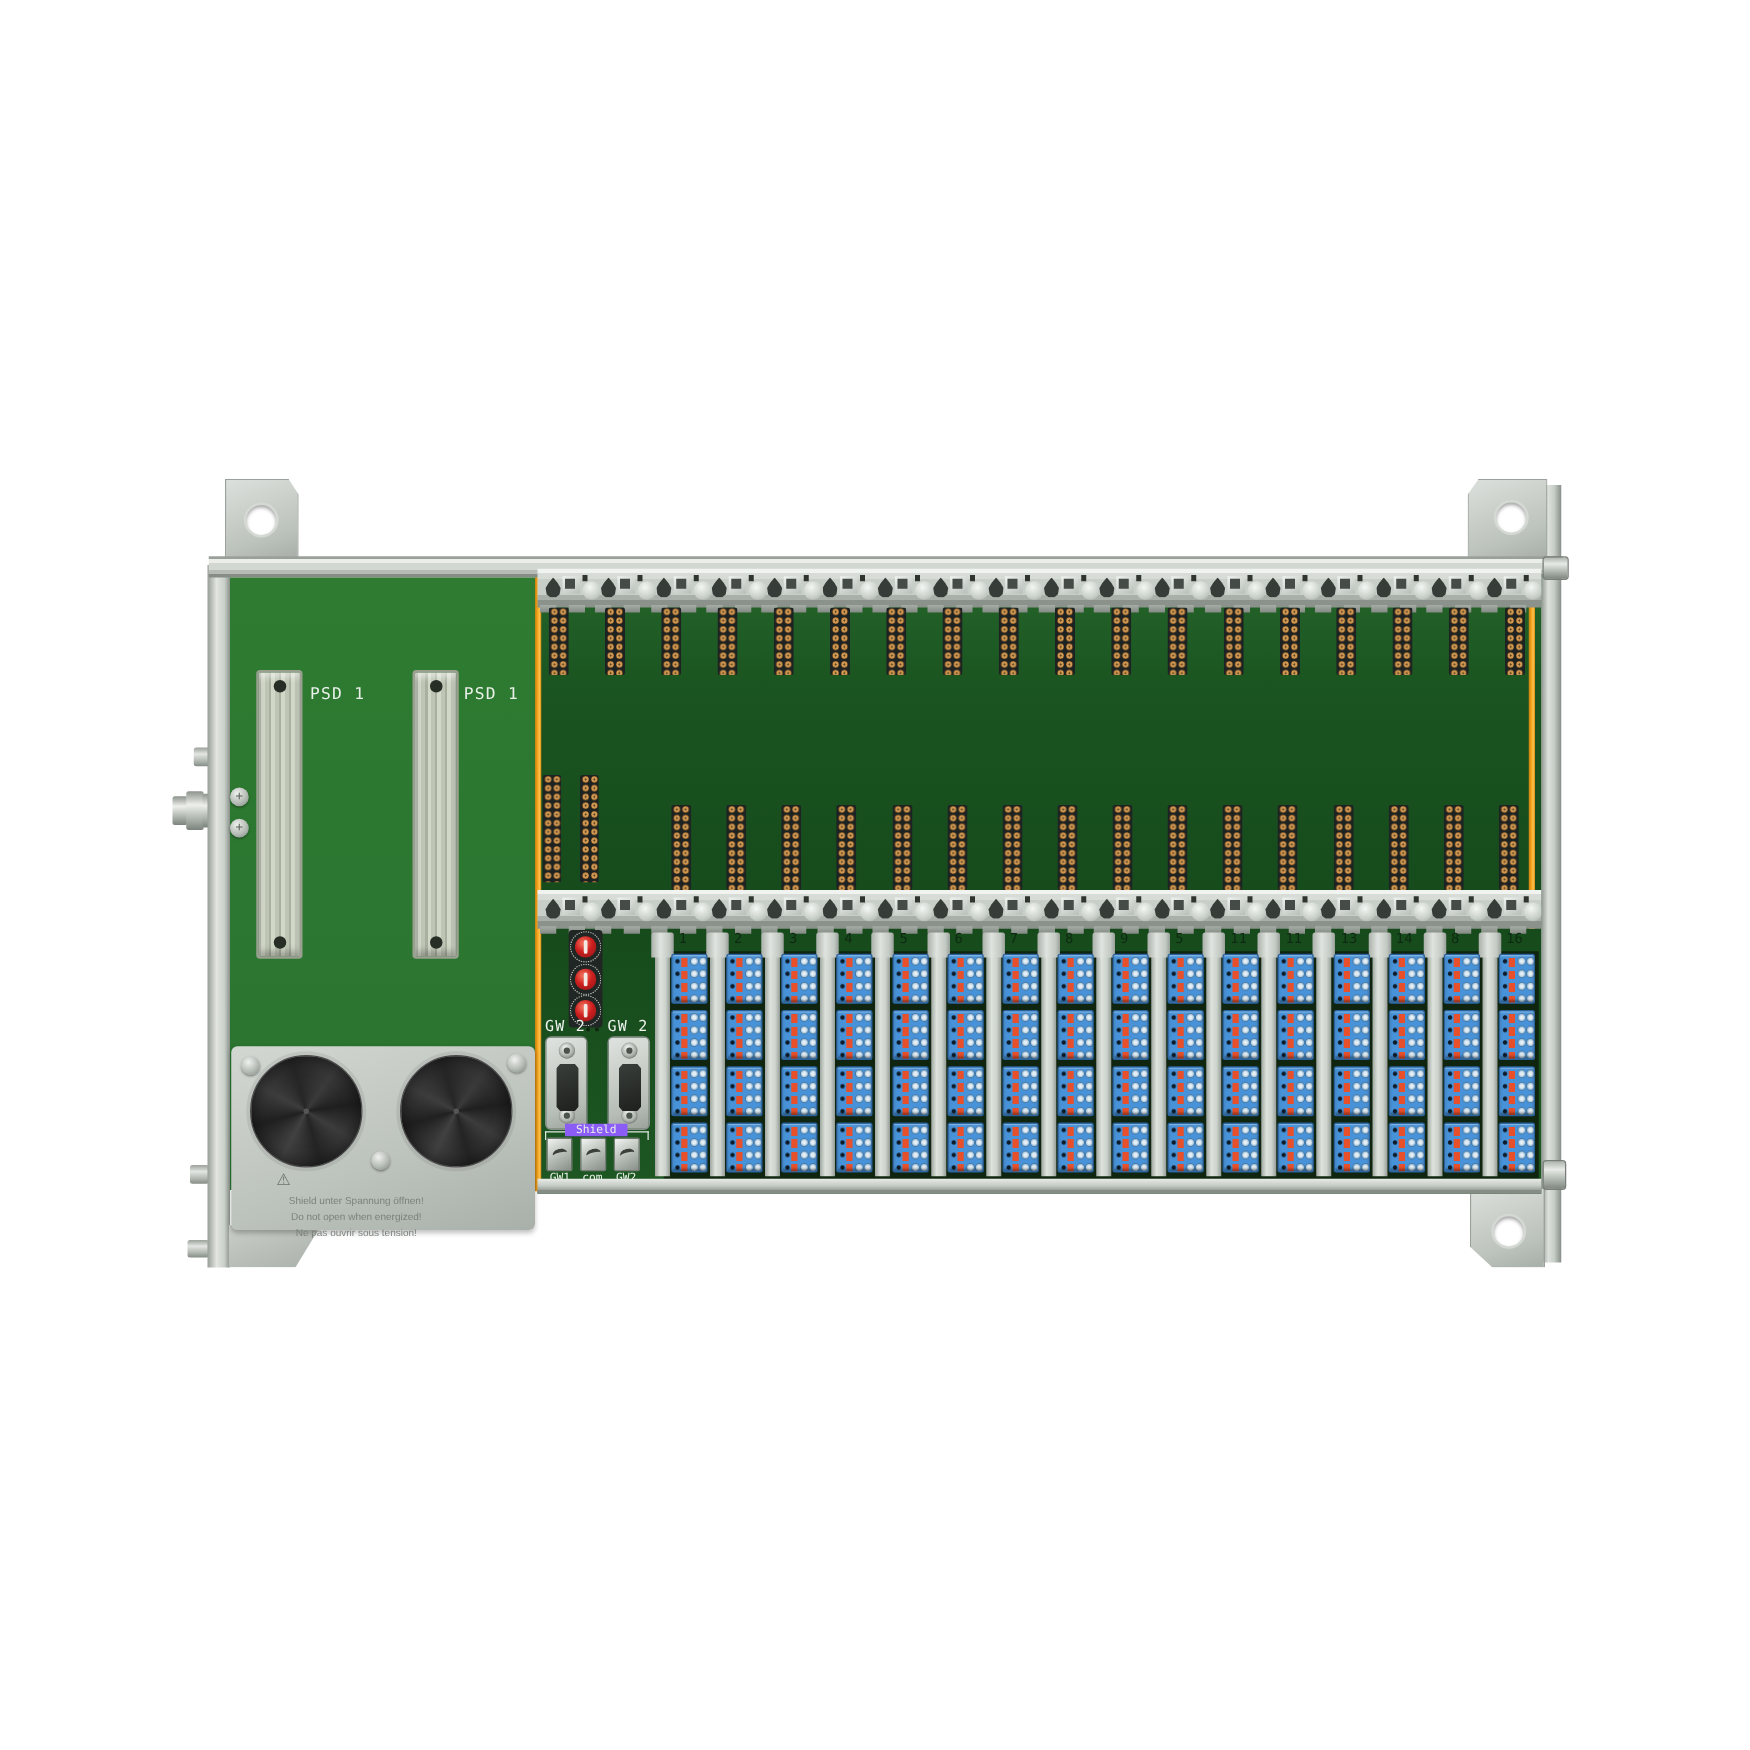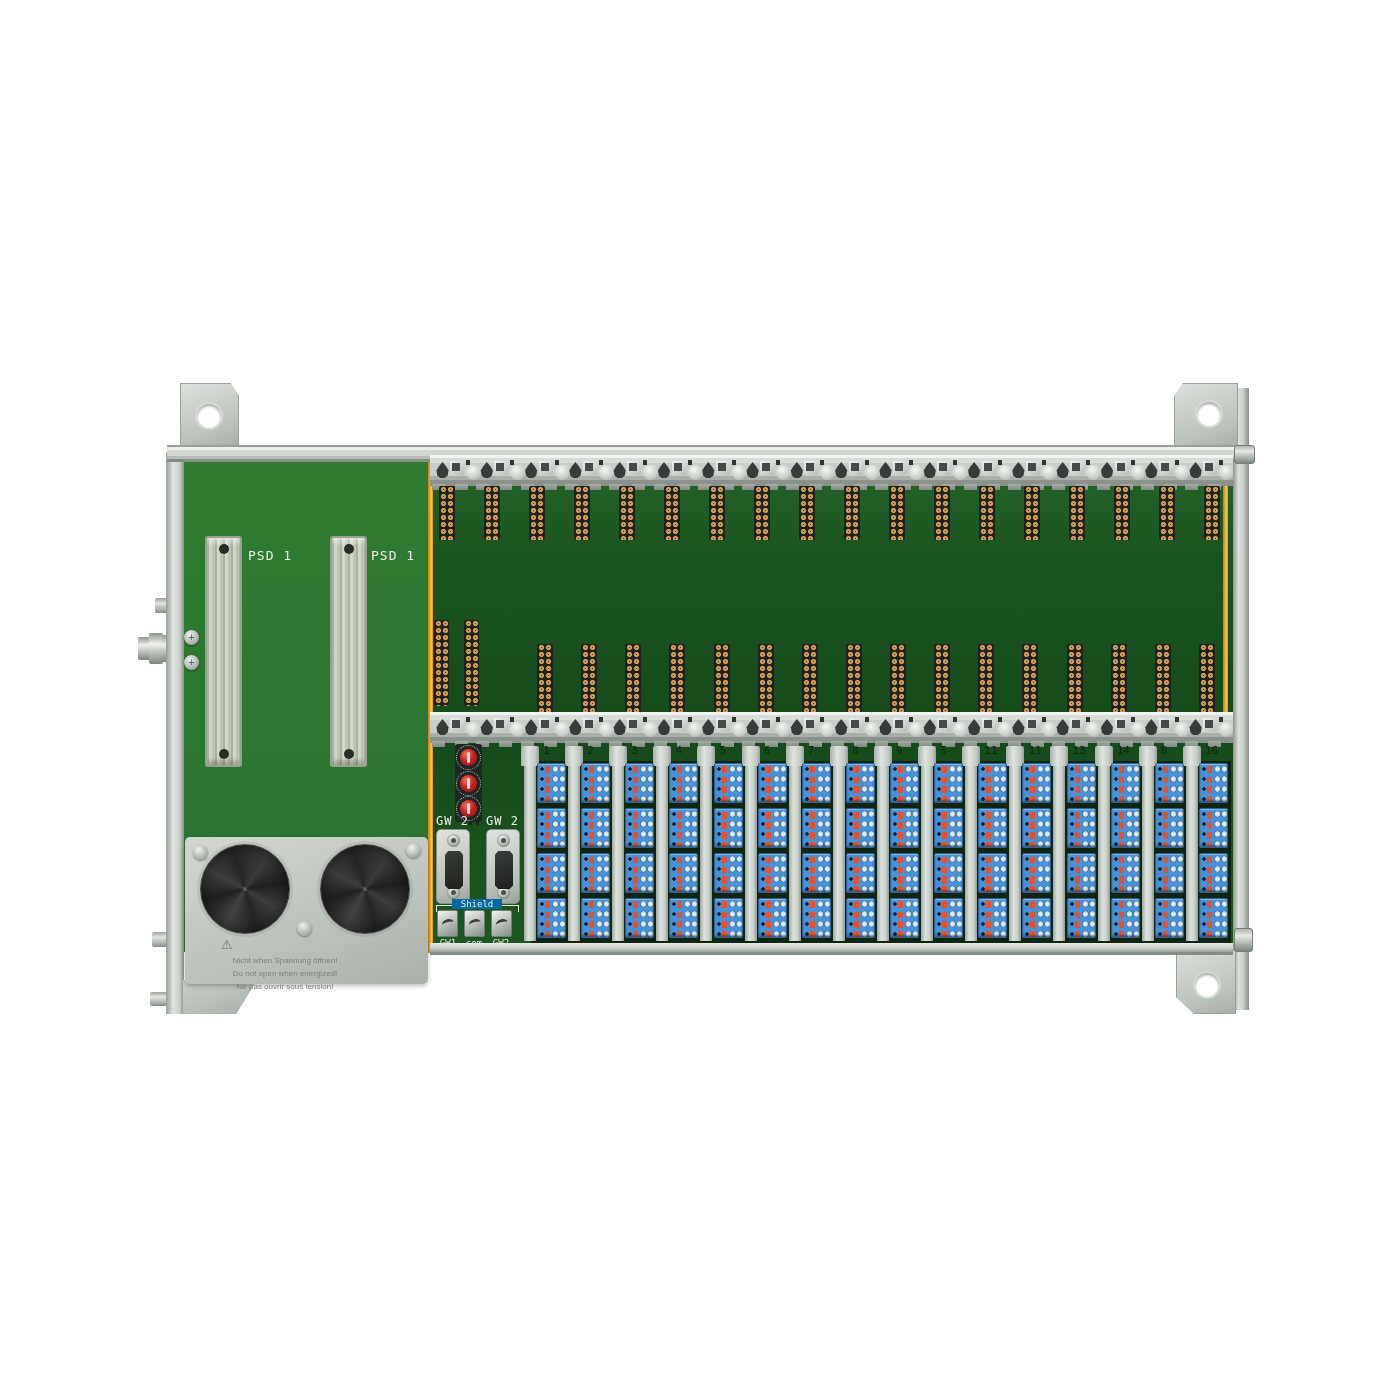--- a/index.html
+++ b/index.html
@@ -86,21 +86,21 @@
     background:linear-gradient(160deg,#dfe3df,#b6bcb6 75%,#9ba19b);}
   .dsub .sc{left:10px;width:13px;height:13px;border-radius:50%;
     background:radial-gradient(circle at 40% 32%,#f0f2ef,#b0b6b0 55%,#777d77);box-shadow:inset 0 0 2px rgba(0,0,0,.4);}
   .dsub .sc:after{content:"";position:absolute;left:4px;top:4px;width:5px;height:5px;border-radius:50%;background:#4c524c;}
   .dsub .ins{left:8px;top:21px;width:18px;height:38px;background:linear-gradient(160deg,#3a3e3a,#1d201d);
     clip-path:polygon(18% 0,82% 0,100% 10%,100% 90%,82% 100%,18% 100%,0 90%,0 10%);}
 
   
   .shline{left:436px;top:905px;width:83px;height:7px;z-index:5;
     border-top:1px solid #dfe7df;border-left:1px solid #dfe7df;border-right:1px solid #dfe7df;}
-  .shlbl{left:452px;top:899px;width:50px;text-align:center;color:#e8efe8;font-size:9px;z-index:6;background:#0369a1;}
+  .shlbl{left:452px;top:899px;width:50px;text-align:center;color:#e8efe8;font-size:9px;z-index:6;background:#8b5cf6;}
   .sterm{width:21px;height:27px;z-index:5;border-radius:2px;border:1px solid #767c76;
     background:linear-gradient(150deg,#f2f4f1,#b9bfb9 50%,#888e88);}
   .sterm i{left:4px;top:8px;width:12px;height:9px;border-top:3px solid #3c403c;border-radius:50%;transform:rotate(-14deg);}
   .stlbl{top:938px;width:24px;text-align:center;color:#e8efe8;font-size:9px;z-index:5;}
 
   
   .termbg{left:531px;top:761px;width:700px;height:182px;z-index:4;background:#10250f;}
   .gstrip{top:764px;width:12px;height:177px;z-index:5;
     background:linear-gradient(90deg,#9fa69f,#dde2dd 35%,#ccd2cc 70%,#959b95);}
   .gtab{top:746px;width:18px;height:20px;z-index:5;border-radius:2px 2px 0 0;
@@ -733,17 +733,17 @@
   <div class="botline"></div>
 
   <div class="covertab"></div>
   <div class="cover">
     <div class="screw" style="left:8px;top:8px"></div>
     <div class="screw" style="left:221px;top:6px"></div>
     <div class="screw" style="left:112px;top:84px"></div>
     <div class="disc" style="left:15px;top:7px"></div>
     <div class="disc" style="left:135px;top:7px"></div>
     <div class="warnicon" style="left:36px;top:100px">⚠</div>
-    <div class="warntxt" style="left:0;top:117px;width:200px">Nicht when Spannung öffnen!</div>
+    <div class="warntxt" style="left:0;top:117px;width:200px">Shield unter Spannung öffnen!</div>
     <div class="warntxt" style="left:0;top:130px;width:200px">Do not open when energized!</div>
     <div class="warntxt" style="left:0;top:143px;width:200px">Ne pas ouvrir sous tension!</div>
   </div>
 </div>
 
 </body></html>

